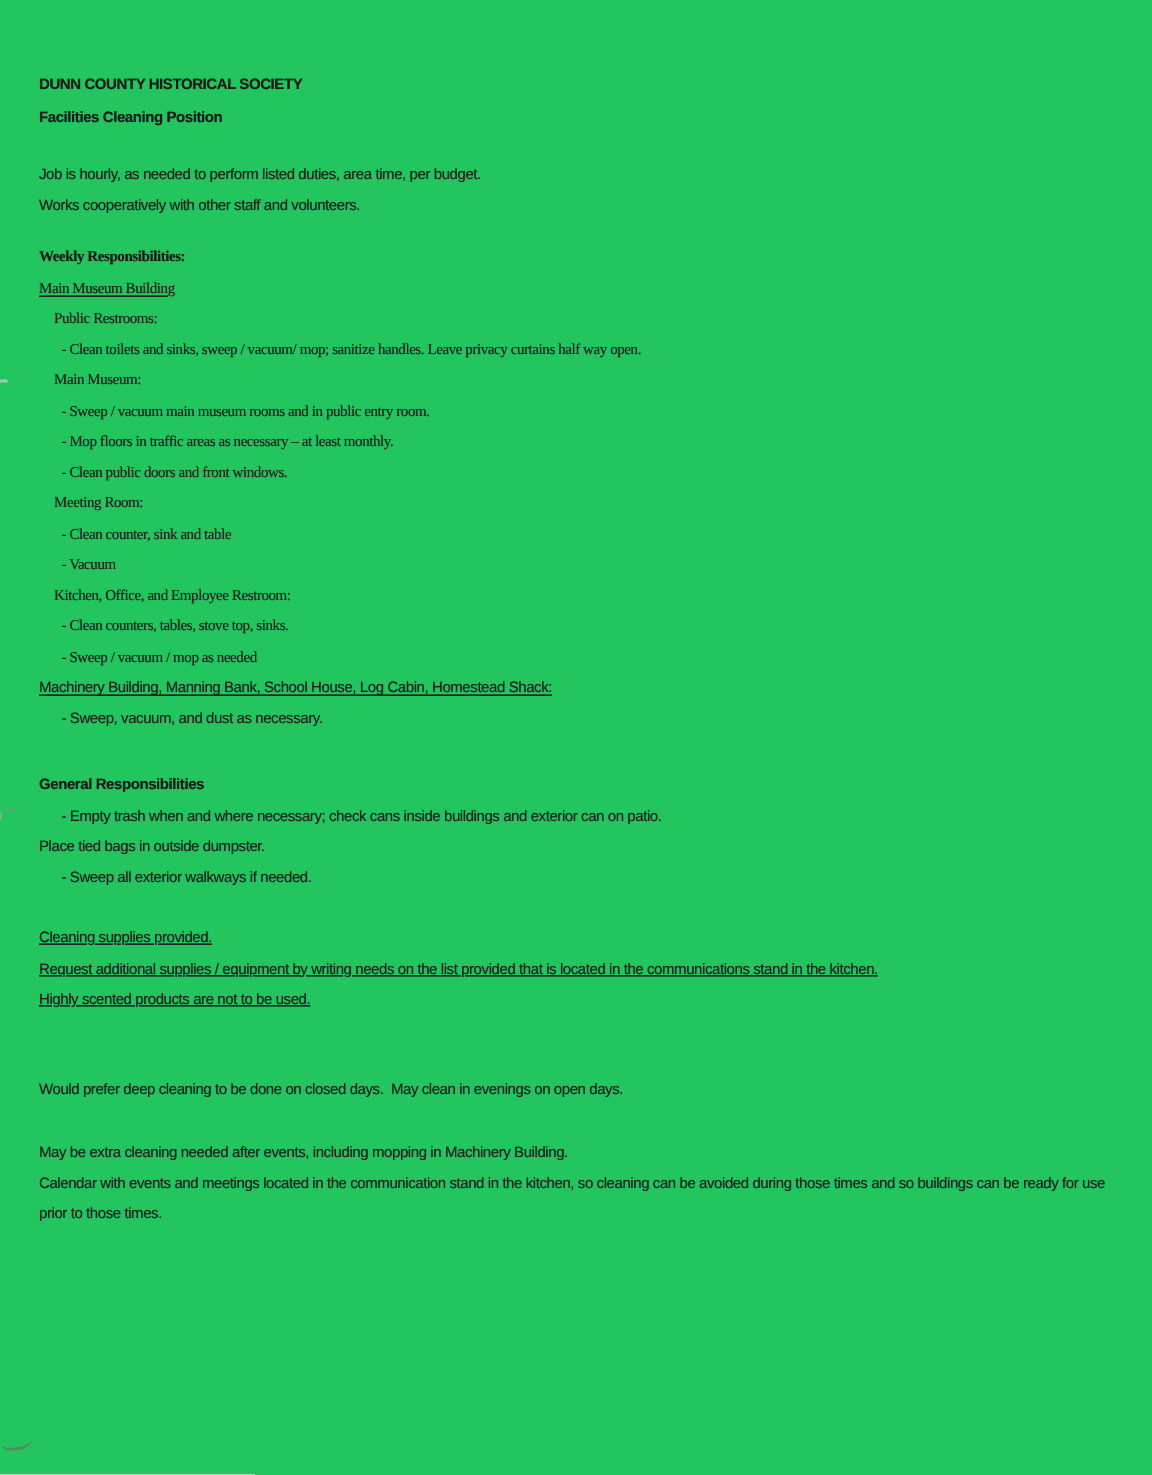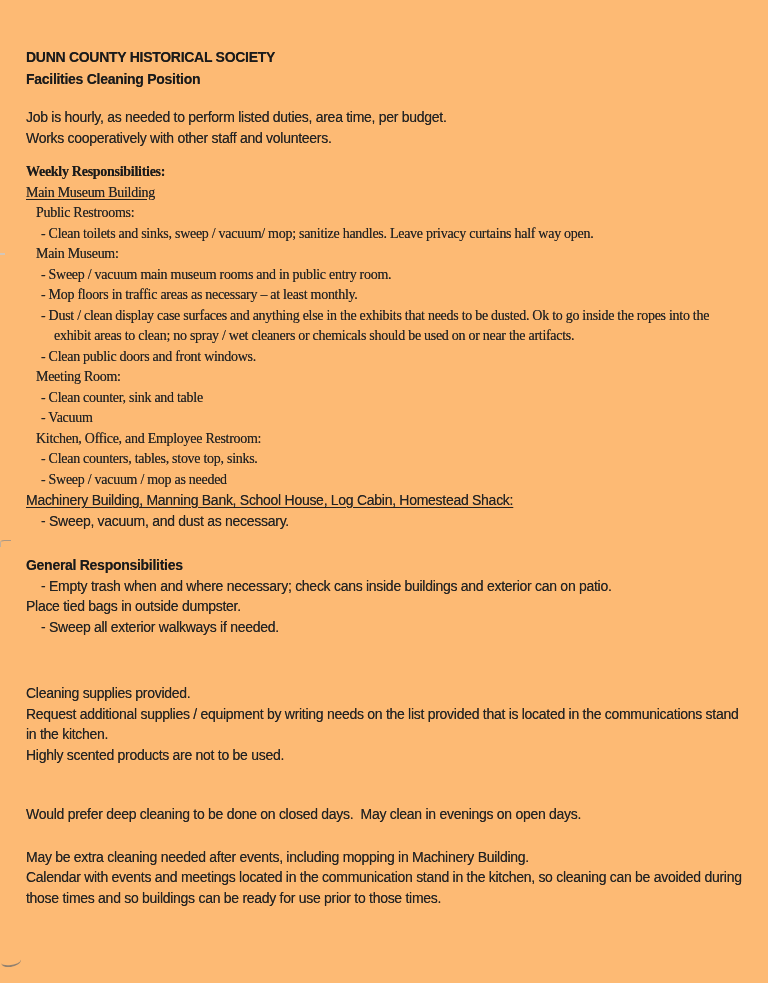--- a/index.html
+++ b/index.html
@@ -4,26 +4,26 @@
 <style>
   html, body {
     margin: 0;
     padding: 0;
     background: #ffffff;
   }
   .page {
     position: relative;
     width: 768px;
     height: 983px;
-    background: #fdba74;
+    background: #22c55e;
     overflow: hidden;
     box-sizing: border-box;
     padding: 46px 26px 0 26px;
     font-family: "Liberation Sans", "DejaVu Sans", sans-serif;
-    font-size: 14px;
+    font-size: 10px;
     letter-spacing: -0.28px;
     line-height: 20.5px;
     color: #222222;
     
     text-shadow: 0 0 0.45px rgba(40,40,40,0.65);
   }
   .line { white-space: pre-wrap; }
   .bold { font-weight: bold; color: #1a1a1a; }
   .underline { text-decoration: underline; text-underline-offset: 2px; }
   .title-line { line-height: 22px; }
@@ -31,21 +31,21 @@
   
   .sublabel       { margin-left: 10px; }
   .bullet         { margin-left: 28px; text-indent: -13px; white-space: pre-wrap; }
   .continuation   { white-space: pre-wrap; }
 
   
   .gap-intro      { margin-top: 17px; }
   .gap-weekly     { margin-top: 14px; font-family: Liberation Serif, serif; }
   .gap-machinery  { }
   .gap-general    { margin-top: 24px; }
-  .gap-supplies   { margin-top: 46px; }
+  .gap-supplies   { margin-top: 20px; text-decoration: underline; }
   .gap-schedule   { margin-top: 39px; }
   .gap-events     { margin-top: 22px; }
 
   
   .artifact { position: absolute; pointer-events: none; }
   .artifact-bottom-left {
     left: 1px; top: 956px; width: 20px; height: 9px;
     border-bottom: 2px solid #6f6f6f;
     border-radius: 0 0 60% 40%;
     opacity: 0.75;
@@ -83,21 +83,20 @@
 
     <div>
       <div class="line sublabel">Public Restrooms:</div>
       <div class="line bullet">- Clean toilets and sinks, sweep / vacuum/ mop; sanitize handles. Leave privacy curtains half way open.</div>
     </div>
 
     <div>
       <div class="line sublabel">Main Museum:</div>
       <div class="line bullet">- Sweep / vacuum main museum rooms and in public entry room.</div>
       <div class="line bullet">- Mop floors in traffic areas as necessary – at least monthly.</div>
-      <div class="line bullet">- Dust / clean display case surfaces and anything else in the exhibits that needs to be dusted. Ok to go inside the ropes into the exhibit areas to clean; no spray / wet cleaners or chemicals should be used on or near the artifacts.</div>
       <div class="line bullet">- Clean public doors and front windows.</div>
     </div>
 
     <div>
       <div class="line sublabel">Meeting Room:</div>
       <div class="line bullet">- Clean counter, sink and table</div>
       <div class="line bullet">- Vacuum</div>
     </div>
 
     <div>

